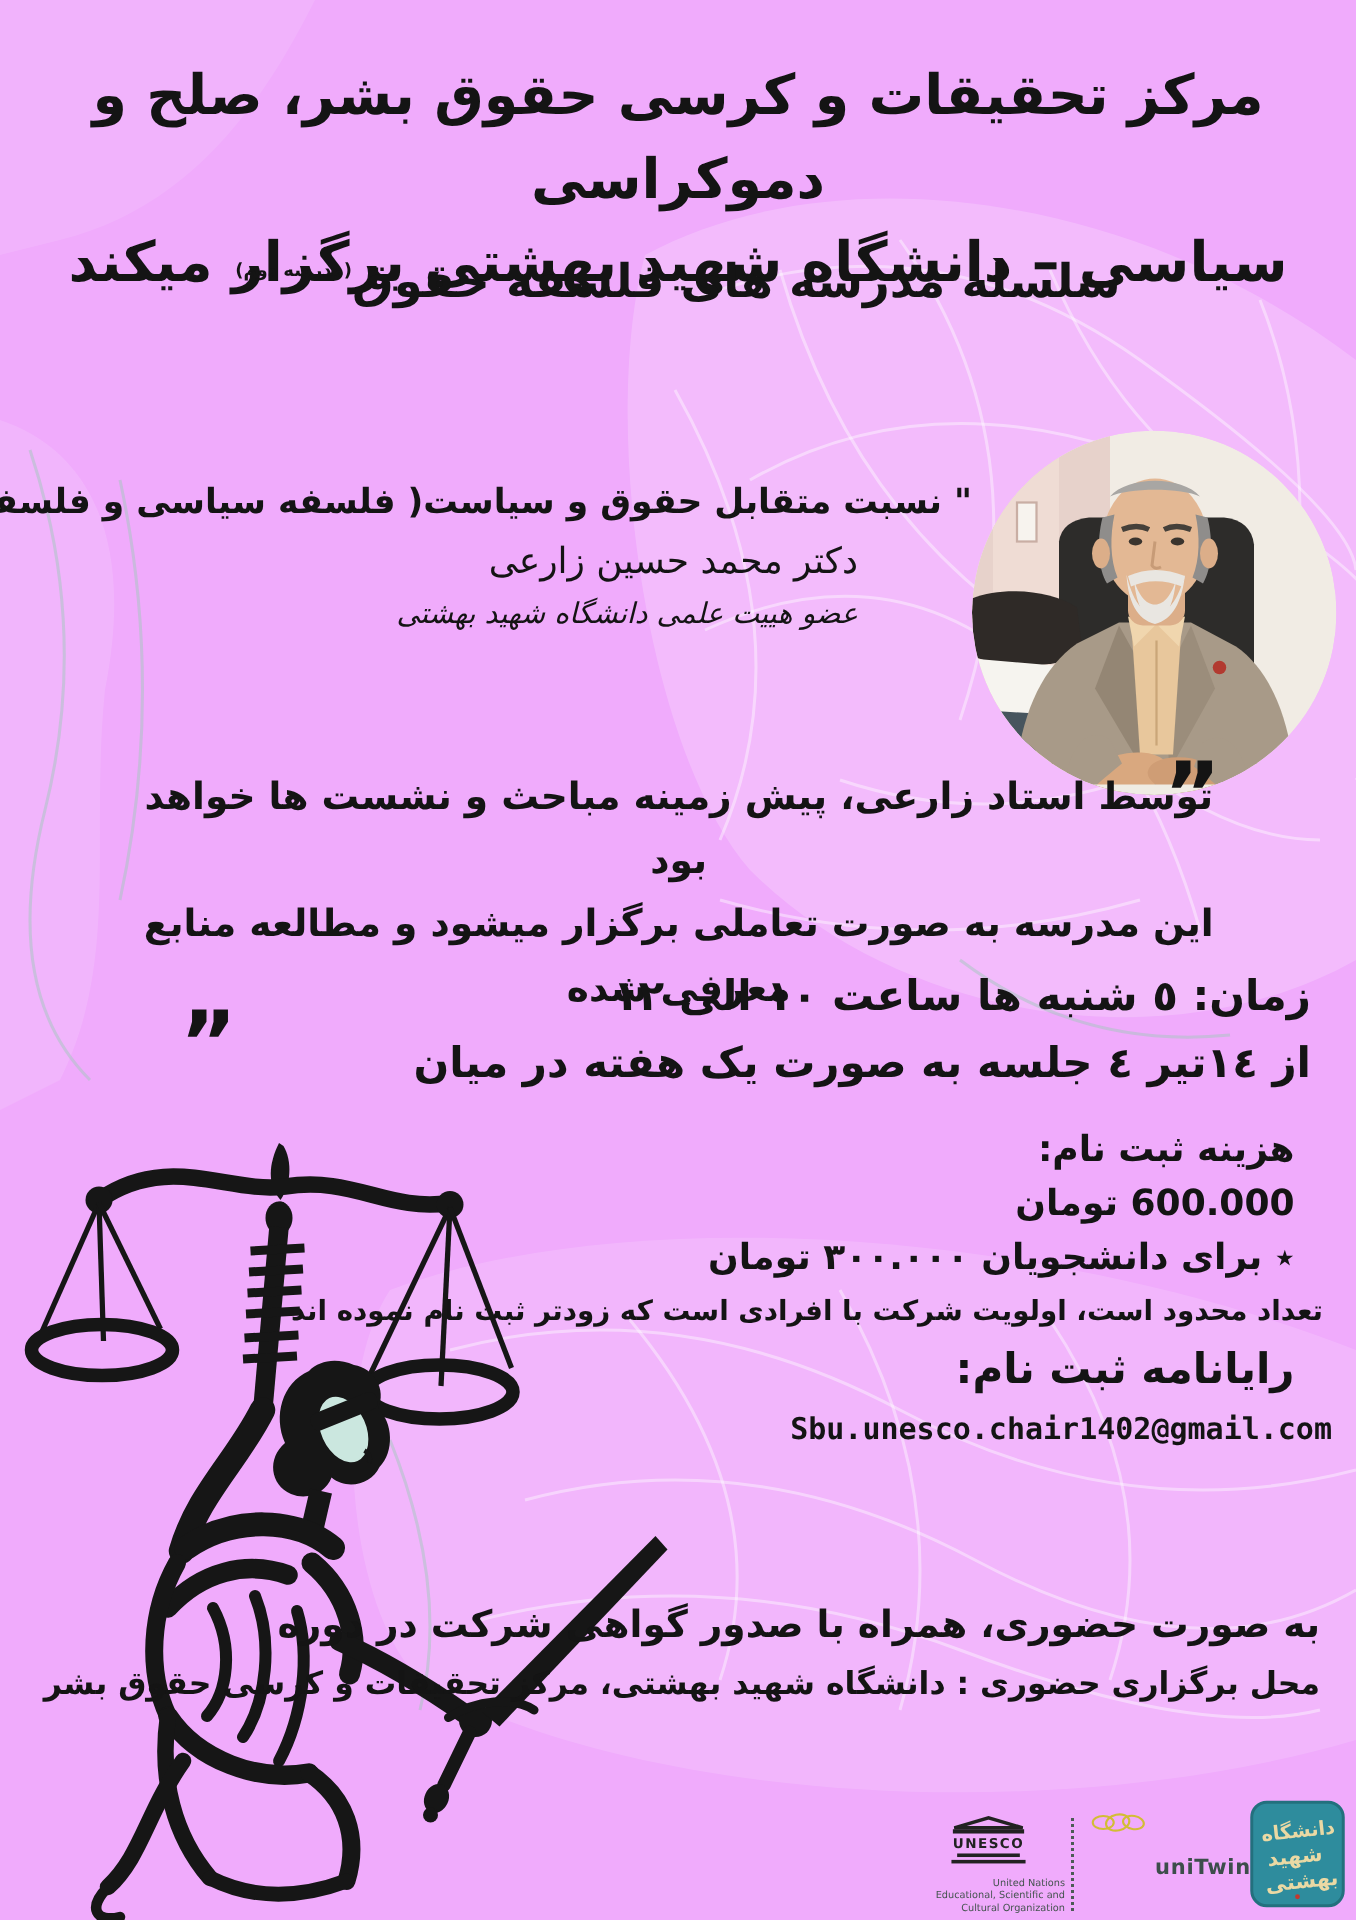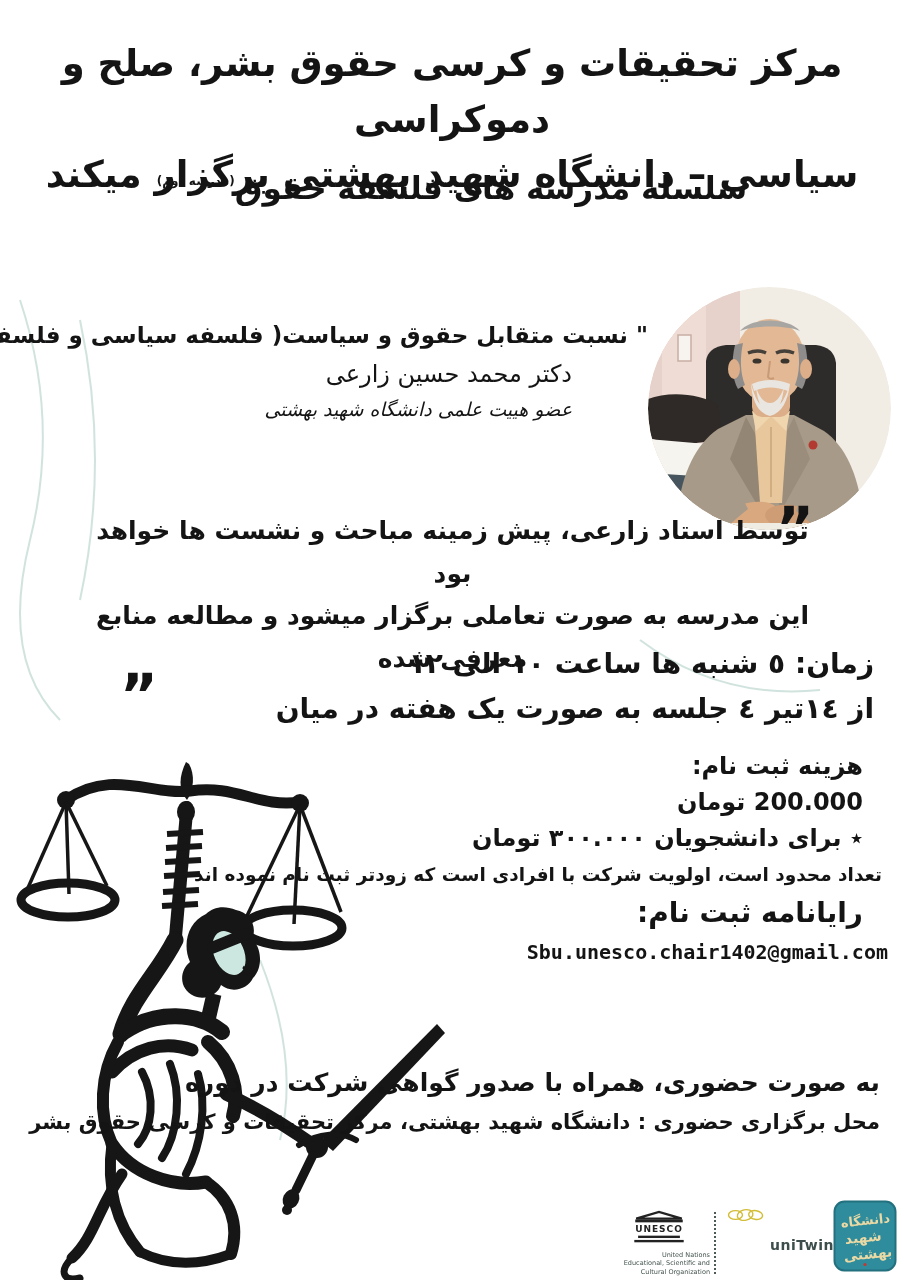--- a/index.html
+++ b/index.html
@@ -1,18 +1,18 @@
 <!DOCTYPE html>
 <html lang="fa" dir="rtl"><head>
 <meta charset="utf-8">
 <style>
   html,body{margin:0;padding:0;background:#9fb8b1;}
   .poster{
     position:relative;width:904px;height:1280px;margin:0 auto;
-    background:#ffffff;overflow:hidden;direction:rtl;
+    background:#f0abfc;overflow:hidden;direction:rtl;
     font-family:"DejaVu Sans",sans-serif;color:#141414;
   }
   svg{display:block;}
   
   .texture{position:absolute;inset:0;}
   
   .title{position:absolute;top:36px;left:0;right:0;text-align:center;
          font-weight:bold;font-size:37px;line-height:1.5;letter-spacing:-.5px;}
   .series{position:absolute;top:170px;left:0;right:0;text-align:center;
           font-weight:bold;font-size:31px;}
@@ -155,21 +155,21 @@
     <span class="q-close">„</span>
   </div>
 
   <div class="schedule">
     <div>زمان: ٥ شنبه ها ساعت ١٠ الی ١٢</div>
     <div>از ١٤تیر  ٤ جلسه به صورت یک هفته در میان</div>
   </div>
 
   <div class="fees">
     <div>هزینه ثبت نام:</div>
-    <div>200.000 تومان</div>
+    <div>600.000 تومان</div>
     <div>٭ برای دانشجویان   ٣٠٠.٠٠٠ تومان</div>
   </div>
   <div class="fee-note">تعداد محدود است، اولویت شرکت با افرادی است که زودتر ثبت نام نموده اند</div>
 
   <div class="email-label">رایانامه ثبت نام:</div>
   <div class="email">Sbu.unesco.chair1402@gmail.com</div>
 
   <svg class="justice" viewBox="0 0 450 540" aria-hidden="true">
     <g fill="#161616" stroke="#161616">
       <path d="M186,20 C179,34 178,48 187,58 C194,48 195,32 189,22 Z" stroke="none"></path>

